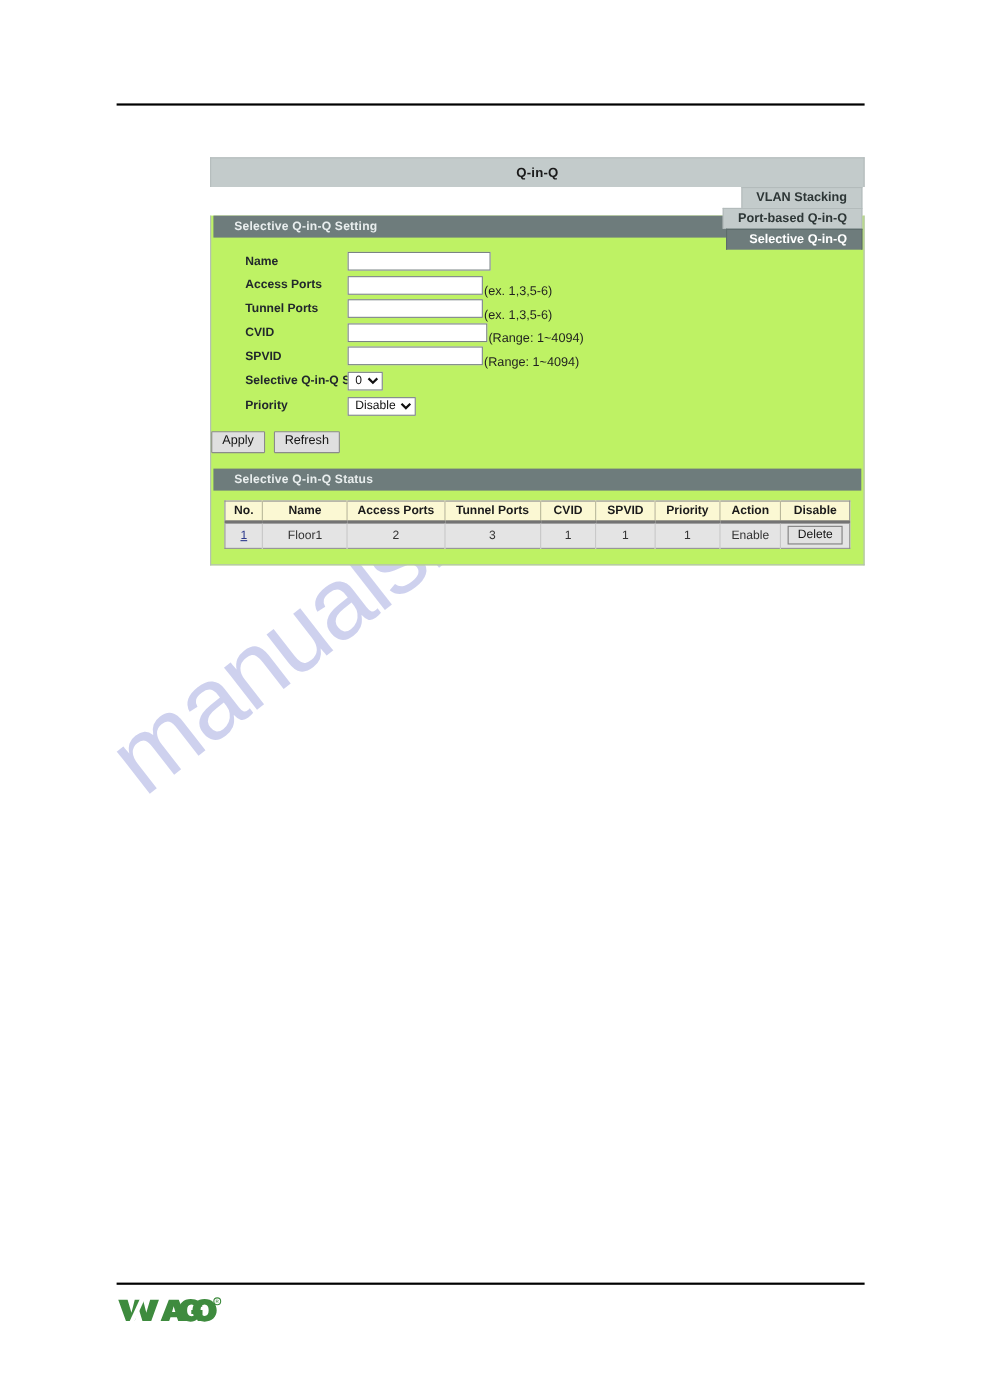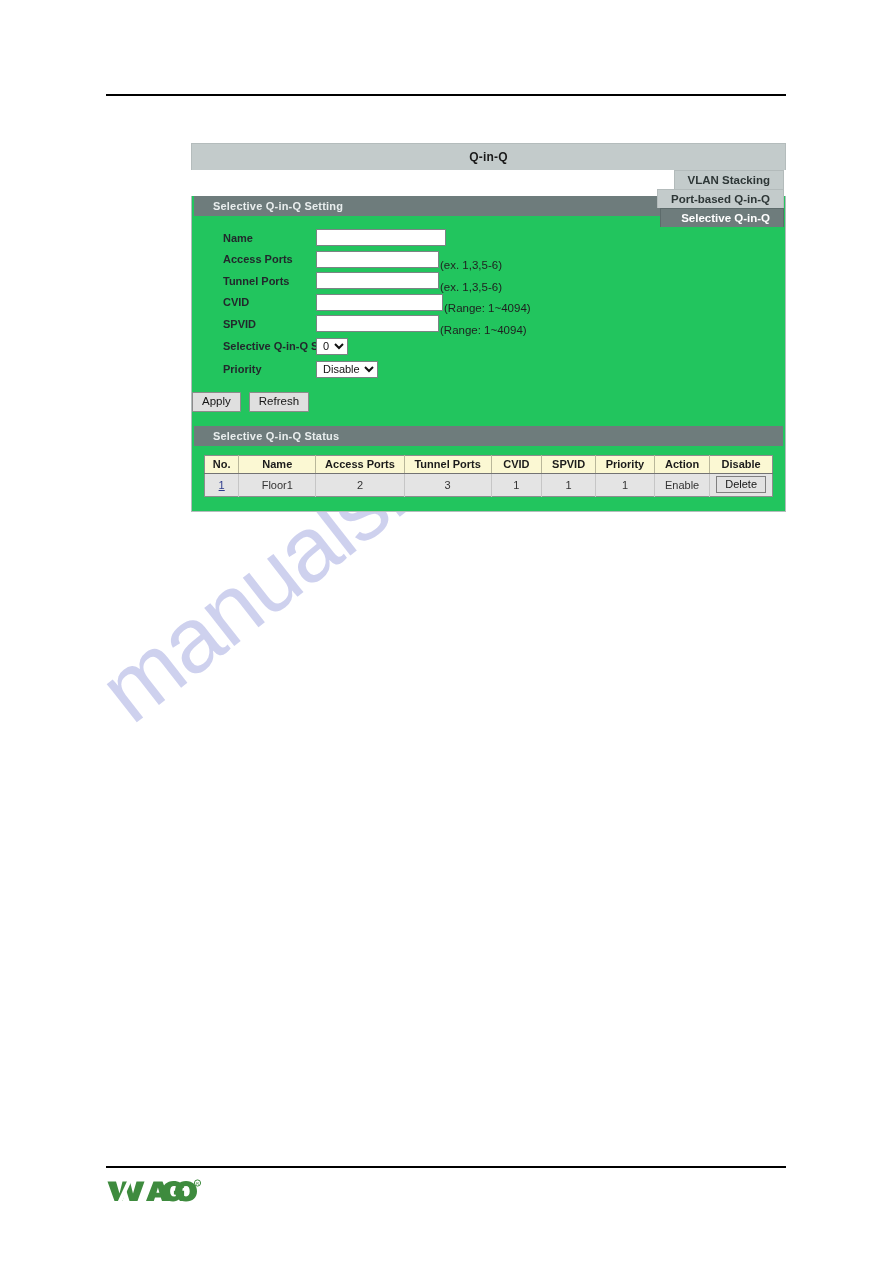--- a/index.html
+++ b/index.html
@@ -109,21 +109,21 @@
     box-sizing: border-box;
   }
   .tab.active {
     background: #6e7c7c;
     color: #ffffff;
     border-color: #5d6b6b;
     padding-left: 20px;
   }
 
   .panel-body {
-    background: #22c55e;
+    background: #bef264;
     border: 1px solid #b4bcbc;
     border-top: none;
     padding-bottom: 14px;
   }
 
   .section-head {
     height: 20px;
     background: #6e7c7c;
     color: #e9eeee;
     font-size: 11px;
@@ -207,21 +207,21 @@
     background: #ffffff;
     border: 1px solid #8d8d8d;
   }
   table.status th {
     background: #fbf8d3;
     color: #1b1b1b;
     font-weight: bold;
     font-size: 11px;
     height: 17px;
     border-right: 1px solid #b9b79a;
-    border-bottom: 1px solid #737373;
+    border-bottom: 3px solid #737373;
     padding: 0 4px;
     white-space: nowrap;
     margin-left: 36px;
   }
   table.status th:last-child { border-right: none; }
   table.status td {
     background: #e4e4e4;
     color: #333333;
     text-align: center;
     height: 22px;

